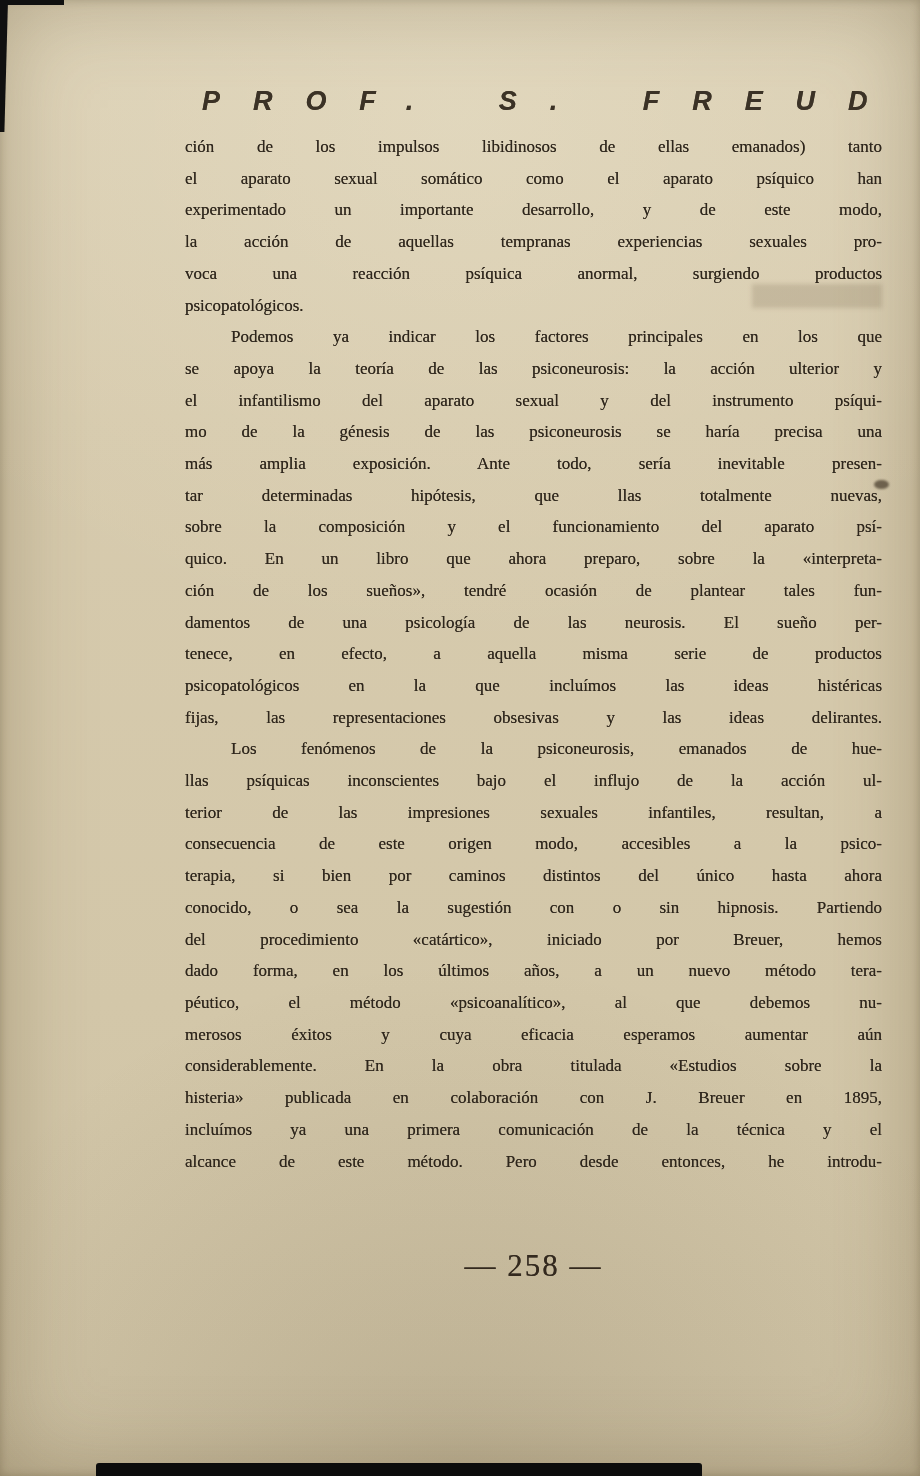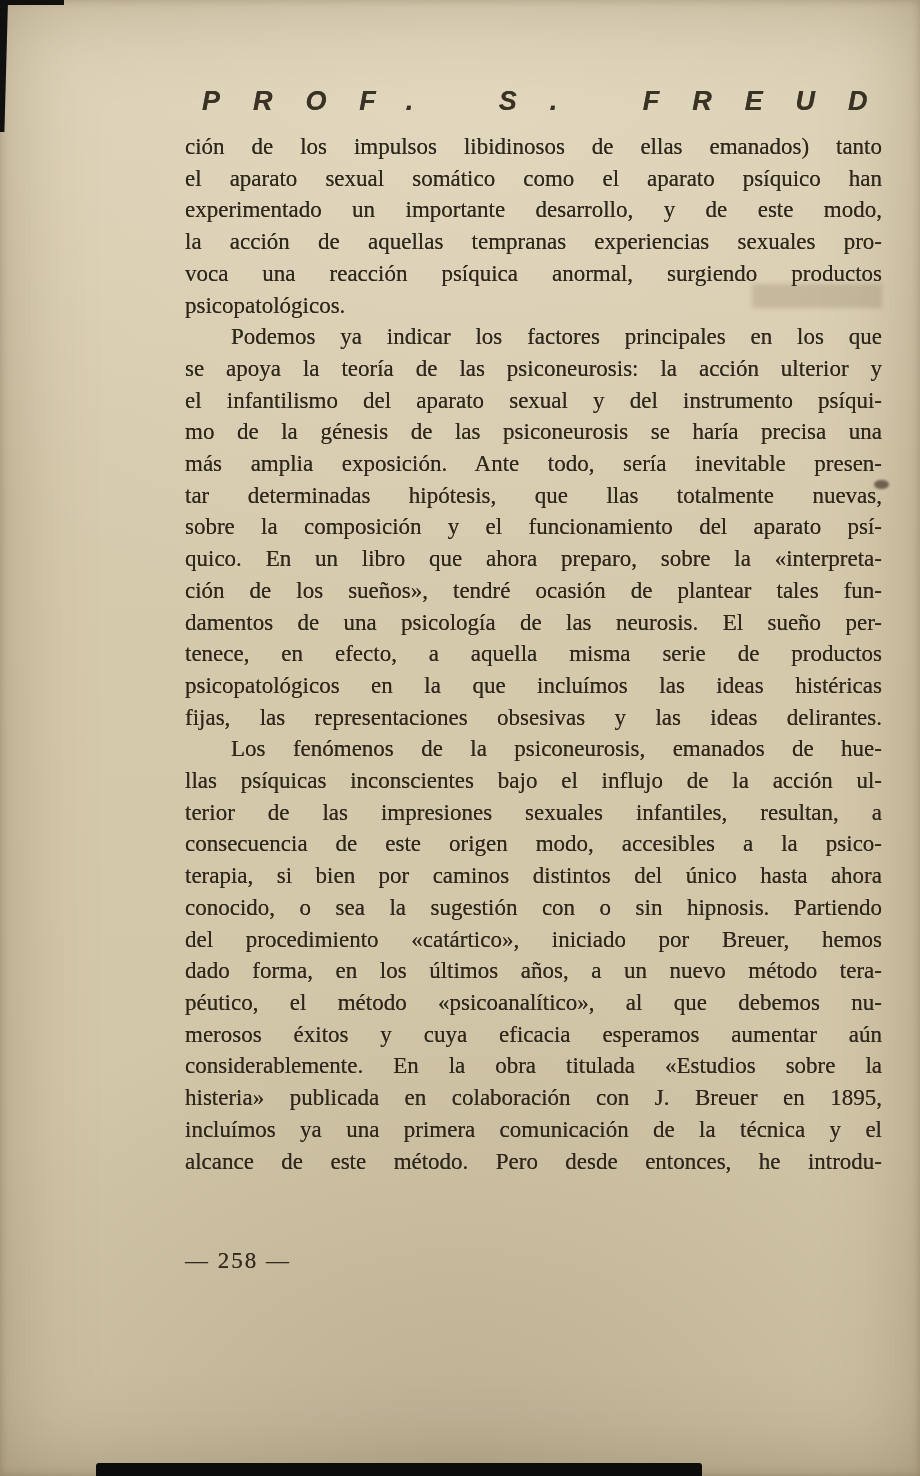--- a/index.html
+++ b/index.html
@@ -43,30 +43,30 @@
     font-family:"Liberation Sans", sans-serif;
     font-weight:bold;font-style:italic;
     font-size:27px;color:#3b3226;
     letter-spacing:1.22em;word-spacing:.45em;
     white-space:nowrap;
     text-shadow:0 0 .6px rgba(59,50,38,.8);
     margin-top:20px;
   }
   .text-block{
     position:absolute;left:185px;top:131px;width:697px;
-    font-size:23px;line-height:31.7px;
+    font-size:17px;line-height:31.7px;
     color:#2e261c;
     text-shadow:0 0 .5px rgba(46,38,28,.75);
   }
   .line{text-align:justify;text-align-last:justify;}
   .line.noj{text-align-last:left;}
   .line.indent{text-indent:46px;}
   .page-number{
     position:absolute;left:185px;top:1248px;width:697px;
-    text-align:left;font-size:23px;color:#33291e;
+    text-align:center;font-size:31px;color:#33291e;
     letter-spacing:2px;
     text-shadow:0 0 .5px rgba(46,38,28,.7);
   }
 </style>
 </head>
 <body>
 
 <div class="page">
   <div class="paper-grain"></div>
   <div class="edge-left"></div>

